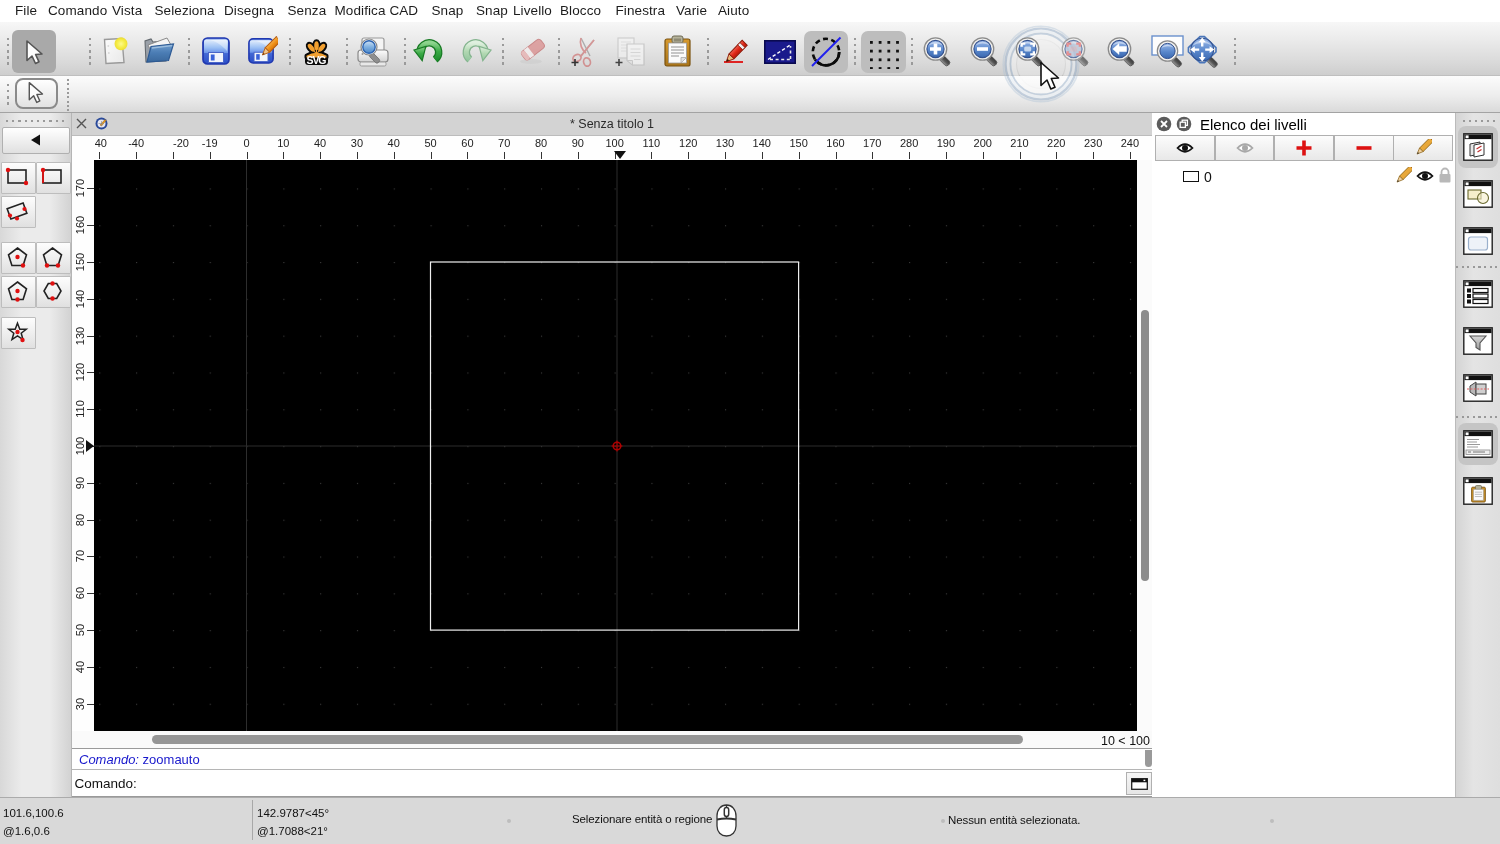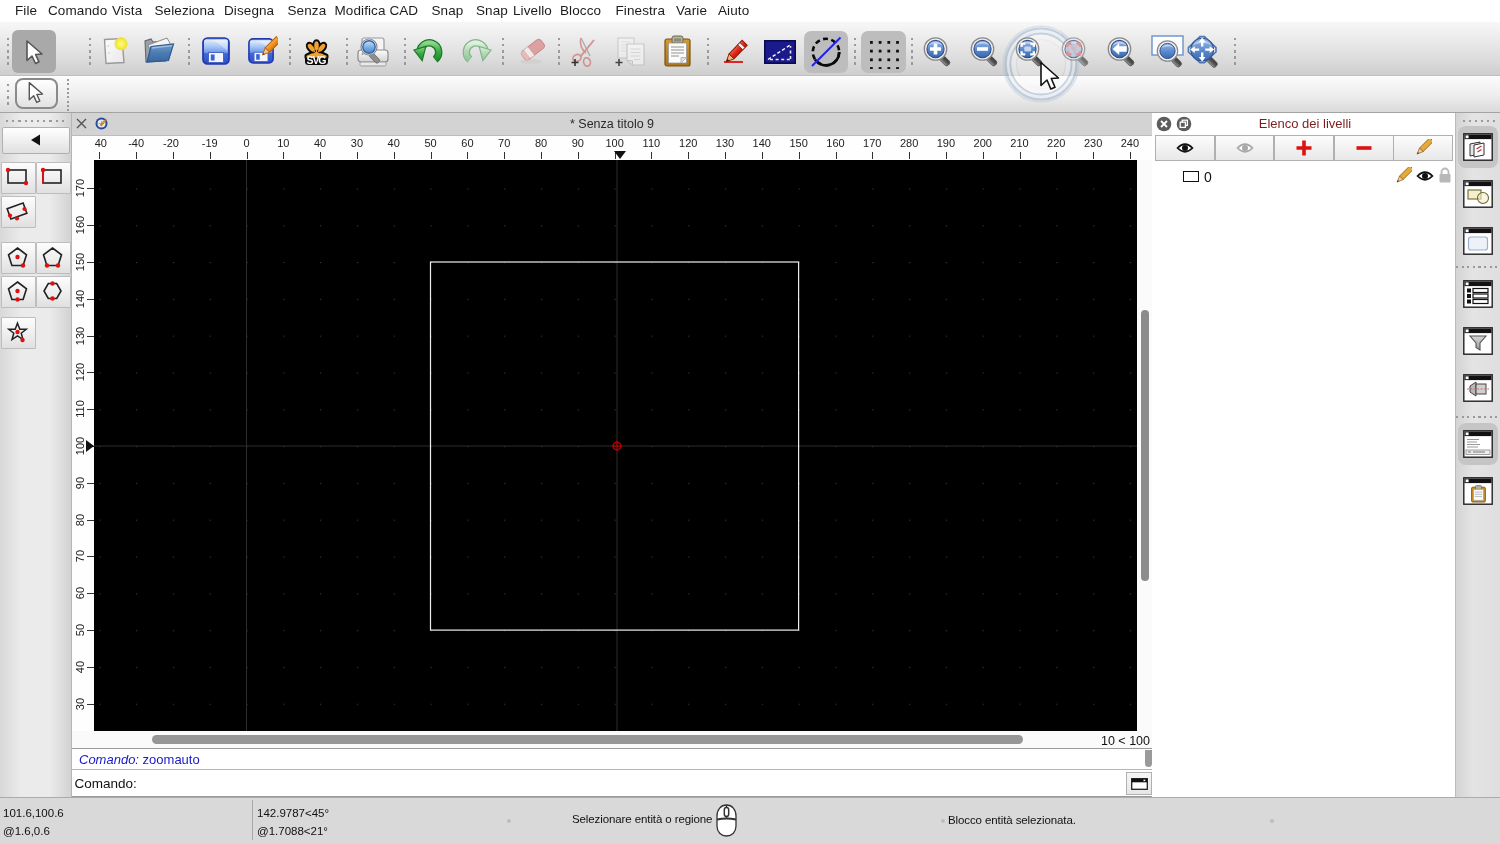--- a/index.html
+++ b/index.html
@@ -517,37 +517,37 @@
     <circle cx="12.5" cy="4.5" r="2.2" fill="#e01010"></circle>
     <circle cx="12.5" cy="19.5" r="2.2" fill="#e01010"></circle>
   </svg>
 <div class="abs" style="left:1px;top:317px;width:33px;height:30px;background:linear-gradient(#fdfdfd,#ececec 60%,#e0e0e0);border:1px solid #bdbdbd;border-radius:1px"></div>
 <svg class="abs" style="left:5px;top:320px" width="25" height="24" viewBox="0 0 25 24">
     <path d="M12.5,3.2 L14.8,9.2 L21.2,9.3 L16.2,13.2 L18,19.5 L12.5,15.8 L7,19.5 L8.8,13.2 L3.8,9.3 L10.2,9.2 Z" fill="none" stroke="#222" stroke-width="1.5"></path>
     <circle cx="12.5" cy="12" r="2.2" fill="#e01010"></circle>
     <circle cx="17.5" cy="20" r="2.2" fill="#e01010"></circle>
   </svg>
 <div class="abs" style="left:72px;top:113px;width:1080px;height:23px;background:#d3d3d3;border-bottom:1px solid #bcbcbc;box-sizing:border-box"></div>
-<div class="abs" style="left:72px;top:117px;width:1080px;text-align:center;font-size:12.5px;color:#2a2a2a">* Senza titolo 9</div>
+<div class="abs" style="left:72px;top:117px;width:1080px;text-align:center;font-size:12.5px;color:#2a2a2a">* Senza titolo 1</div>
 <svg class="abs" style="left:76px;top:118px" width="11" height="11" viewBox="0 0 11 11">
     <path d="M1,1 L10,10 M10,1 L1,10" stroke="#555" stroke-width="1.4"></path>
   </svg>
 <svg class="abs" style="left:95px;top:117px" width="13" height="13" viewBox="0 0 13 13">
     <circle cx="6.5" cy="6.5" r="6" fill="#2a4a9a"></circle>
     <circle cx="6.5" cy="6.5" r="4" fill="#e8e8f0"></circle>
     <path d="M5,8 L10,2.5 L11,3.5 L6.5,9 Z" fill="#e8a020" stroke="#a06010" stroke-width=".5"></path>
     <path d="M3.5,6.5 h5 M6.5,4 v5" stroke="#888" stroke-width=".6"></path>
   </svg>
 <div class="abs" style="left:72px;top:136px;width:1080px;height:24px;background:#fefefe"></div>
 <div class="abs" style="left:72px;top:160px;width:22px;height:571px;background:#fefefe"></div>
 <div class="hlab" style="left:100.8px">40</div>
 <div class="tick" style="left:99.3px;top:152px;height:7px"></div>
 <div class="hlab" style="left:136.1px">-40</div>
 <div class="tick" style="left:136.1px;top:152px;height:7px"></div>
-<div class="hlab" style="left:171px">-20</div>
+<div class="hlab" style="left:181px">-20</div>
 <div class="tick" style="left:172.9px;top:152px;height:7px"></div>
 <div class="hlab" style="left:209.7px">-19</div>
 <div class="tick" style="left:209.7px;top:152px;height:7px"></div>
 <div class="hlab" style="left:246.5px">0</div>
 <div class="tick" style="left:246.5px;top:152px;height:7px"></div>
 <div class="hlab" style="left:283.3px">10</div>
 <div class="tick" style="left:283.3px;top:152px;height:7px"></div>
 <div class="hlab" style="left:320.1px">40</div>
 <div class="tick" style="left:320.1px;top:152px;height:7px"></div>
 <div class="hlab" style="left:356.9px">30</div>
@@ -664,21 +664,21 @@
 <div class="abs" style="left:1152px;top:113px;width:303px;height:685px;background:#fff"></div>
 <svg class="abs" style="left:1156px;top:116px" width="16" height="16" viewBox="0 0 16 16">
     <circle cx="8" cy="8" r="7.3" fill="#5c5c5c"></circle>
     <path d="M5,5 L11,11 M11,5 L5,11" stroke="#fff" stroke-width="1.8"></path>
   </svg>
 <svg class="abs" style="left:1176px;top:116px" width="16" height="16" viewBox="0 0 16 16">
     <circle cx="8" cy="8" r="7.3" fill="#5c5c5c"></circle>
     <rect x="6.2" y="4.2" width="5.2" height="5.2" fill="none" stroke="#fff" stroke-width="1.3"></rect>
     <rect x="4.2" y="6.2" width="5.2" height="5.2" fill="#5c5c5c" stroke="#fff" stroke-width="1.3"></rect>
   </svg>
-<div class="abs" style="left:1200px;top:116px;width:210px;text-align:center;font-size:13px;color:#7f1d1d">Elenco dei livelli</div>
+<div class="abs" style="left:1200px;top:116px;width:210px;text-align:left;font-size:15px;color:#000000">Elenco dei livelli</div>
 <div class="abs" style="left:1155.0px;top:135px;width:59.8px;height:26px;background:linear-gradient(#fcfcfc,#e8e8e8);border:1px solid #b0b0b0;box-sizing:border-box"></div>
 <svg class="abs" style="left:1175.9px;top:142px" width="18" height="12" viewBox="0 0 18 12">
     <path d="M1.5,6 Q9,-1.5 16.5,6 Q9,13.5 1.5,6 Z" fill="#fff" stroke="#111" stroke-width="1.7"></path>
     <circle cx="9" cy="6" r="3" fill="#111"></circle>
   </svg>
 <div class="abs" style="left:1214.6px;top:135px;width:59.8px;height:26px;background:linear-gradient(#fcfcfc,#e8e8e8);border:1px solid #b0b0b0;box-sizing:border-box"></div>
 <svg class="abs" style="left:1235.5px;top:142px" width="18" height="12" viewBox="0 0 18 12">
     <path d="M1.5,6 Q9,-1.5 16.5,6 Q9,13.5 1.5,6 Z" fill="#fff" stroke="#a8a8a8" stroke-width="1.7"></path>
     <circle cx="9" cy="6" r="3" fill="#a8a8a8"></circle>
   </svg>
@@ -822,21 +822,21 @@
 <div class="abs" style="left:1489.6px;top:416px;width:2.2px;height:2.2px;background:#999"></div>
 <div class="abs" style="left:1495.2px;top:416px;width:2.2px;height:2.2px;background:#999"></div>
 <div class="abs" style="left:0;top:797px;width:1500px;height:1px;background:#ababab"></div>
 <div class="abs" style="left:0;top:798px;width:1500px;height:46px;background:#d9d9d9"></div>
 <div class="abs" style="left:3px;top:807px;font-size:11.5px;color:#111">101.6,100.6</div>
 <div class="abs" style="left:3px;top:825px;font-size:11.5px;color:#111">@1.6,0.6</div>
 <div class="abs" style="left:252px;top:800px;width:1px;height:40px;background:#a8a8a8"></div>
 <div class="abs" style="left:257px;top:807px;font-size:11.5px;color:#111">142.9787&lt;45°</div>
 <div class="abs" style="left:257px;top:825px;font-size:11.5px;color:#111">@1.7088&lt;21°</div>
 <div class="abs" style="left:572px;top:813px;font-size:11.5px;color:#111;letter-spacing:-.1px">Selezionare entità o regione</div>
-<div class="abs" style="left:948px;top:814px;font-size:11.5px;color:#111;letter-spacing:-.1px">Blocco entità selezionata.</div>
+<div class="abs" style="left:948px;top:814px;font-size:11.5px;color:#111;letter-spacing:-.1px">Nessun entità selezionata.</div>
 <div class="abs" style="left:507px;top:819px;width:4px;height:4px;border-radius:50%;background:#bdbdbd"></div>
 <div class="abs" style="left:941px;top:819px;width:4px;height:4px;border-radius:50%;background:#bdbdbd"></div>
 <div class="abs" style="left:1270px;top:819px;width:4px;height:4px;border-radius:50%;background:#bdbdbd"></div>
 <svg class="abs" style="left:716px;top:804px" width="21" height="33" viewBox="0 0 21 33">
     <path d="M10.5,1 C16,1 20,5.5 20,12 v10 C20,28 16,32 10.5,32 C5,32 1,28 1,22 v-10 C1,5.5 5,1 10.5,1 Z" fill="#fff" stroke="#333" stroke-width="1.3"></path>
     <path d="M1,15.5 Q10.5,13.5 20,15.5" fill="none" stroke="#333" stroke-width="1.8"></path>
     <rect x="8.3" y="3.5" width="4.4" height="9" rx="2.2" fill="#fff" stroke="#333" stroke-width="1.5"></rect>
     <path d="M10.5,1 v2.5 M10.5,12.5 v2" stroke="#333" stroke-width="1.4"></path>
   </svg>
 <svg class="abs" style="left:1039px;top:61px" width="22" height="34" viewBox="0 0 22 34">

